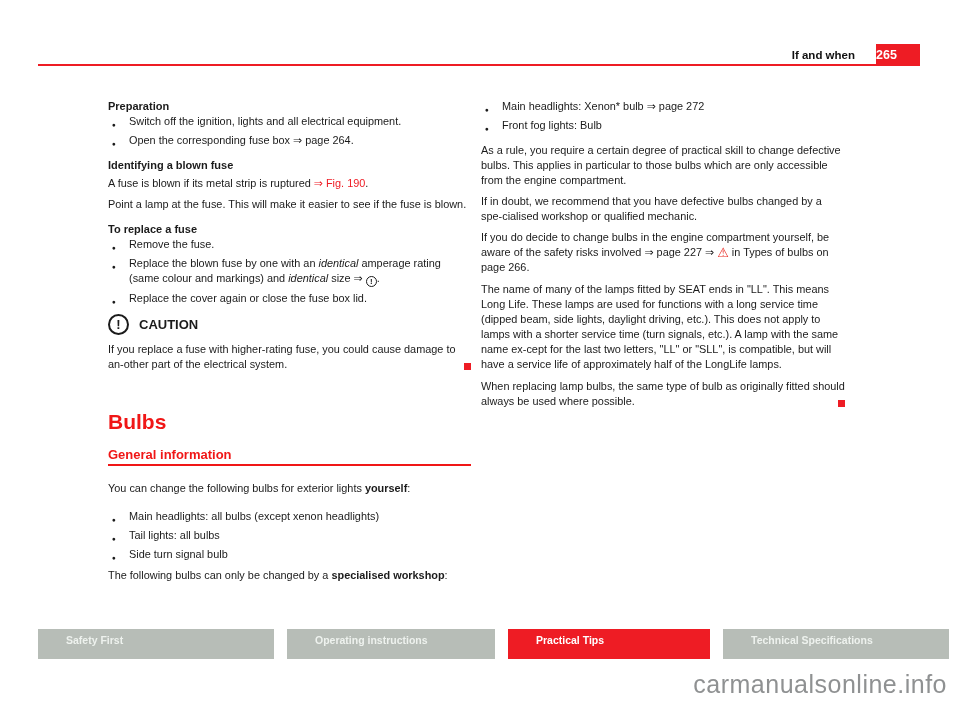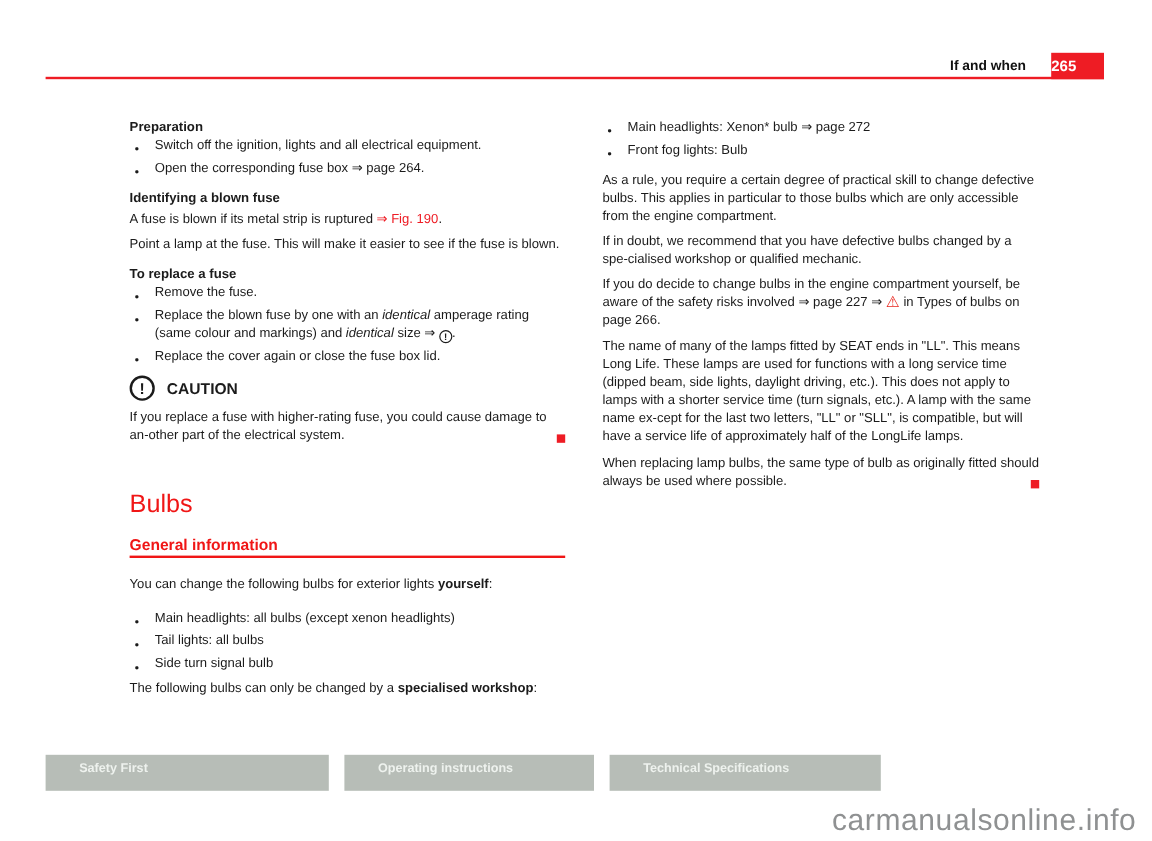--- a/index.html
+++ b/index.html
@@ -12,21 +12,21 @@
   
   .header-rule { position:absolute; left:38px; top:64px; width:882px; height:2px; background:#ee1c24; }
   .header-label { position:absolute; right:105px; top:49px; font-size:11.5px; font-weight:bold; color:#111; }
   .page-box { position:absolute; left:876px; top:44px; width:44px; height:22px; background:#ee1c24; z-index:2;
               display:flex; align-items:center; justify-content:flex-start; }
   .page-box span { color:#fff; font-weight:bold; font-size:12.5px; }
 
   
   .col { position:absolute; top:99px; font-size:10.9px; line-height:15px; }
   .col-left  { left:108px; width:363px; }
-  .col-right { left:502px; width:364px; }
+  .col-right { left:481px; width:364px; }
 
   p { margin:0; }
   .h-bold { font-size:11px; font-weight:bold; margin:0; line-height:15px; }
   .mt10 { margin-top:10px; } .mt6 { margin-top:6px; } .mt7 { margin-top:7px; }
   .mt3 { margin-top:3px; }
 
   .bullet-item { position:relative; padding-left:21px; margin-bottom:4px; }
   .bullet-item::before { content:"●"; position:absolute; left:4px; top:3px; font-size:6.5px; color:#1b1b1b; }
   .bullet-list { margin:0; }
 
@@ -45,21 +45,21 @@
     width:21px; height:21px; border:2.4px solid #1b1b1b; border-radius:50%;
     font-size:13px; font-weight:bold;
   }
   .caution-title { font-size:13px; font-weight:bold; }
 
   .para-rel { position:relative; }
   .end-marker { position:absolute; right:0; bottom:2px; width:7px; height:7px; background:#ee1c24; }
 
   .wtri { color:#e8251d; font-size:13px; line-height:10px; vertical-align:-1px; }
 
-  .bulbs-title { color:#f01616; font-size:21px; font-weight:normal; line-height:24px; margin:38px 0 0 0; }
+  .bulbs-title { color:#f01616; font-size:21px; font-weight:bold; line-height:24px; margin:38px 0 0 0; }
   .general-heading { color:#f01616; font-size:13px; font-weight:bold; line-height:14px;
                      margin:14px 0 0 0; padding-bottom:2px; border-bottom:2px solid #f01616; }
   .mt15 { margin-top:15px; } .mt13 { margin-top:13px; }
 
   
   .footer { position:absolute; left:38px; top:629px; width:882px; height:30px; display:flex; gap:13px; }
   .tab { background:#b7bdb7; color:#eef2ee; font-size:10.5px; font-weight:bold;
          padding:5px 0 0 28px; height:30px; }
   .tab.active { background:#ee1c24; color:#ffffff; }
   .tab-1 { flex:0 0 236px; } .tab-2 { flex:0 0 208px; } .tab-3 { flex:0 0 202px; } .tab-4 { flex:0 0 226px; }
@@ -127,18 +127,19 @@
     <p class="mt6"><span>If you do decide to change bulbs in the engine compartment yourself, be aware of the safety risks involved ⇒ page 227 ⇒ </span><span class="wtri">⚠</span><span> in Types of bulbs on page 266.</span></p>
 
     <p class="mt7">The name of many of the lamps fitted by SEAT ends in "LL". This means Long Life. These lamps are used for functions with a long service time (dipped beam, side lights, daylight driving, etc.). This does not apply to lamps with a shorter service time (turn signals, etc.). A lamp with the same name ex-cept for the last two letters, "LL" or "SLL", is compatible, but will have a service life of approximately half of the LongLife lamps.</p>
 
     <p class="mt7 para-rel"><span>When replacing lamp bulbs, the same type of bulb as originally fitted should always be used where possible.</span><span class="end-marker"></span></p>
   </div>
 
   <div class="footer">
     <div class="tab tab-1">Safety First</div>
     <div class="tab tab-2">Operating instructions</div>
+    <div class="tab tab-3 active">Practical Tips</div>
     <div class="tab tab-4">Technical Specifications</div>
   </div>
 
   <div class="watermark">carmanualsonline.info</div>
 
 </div>
 
 </body></html>

